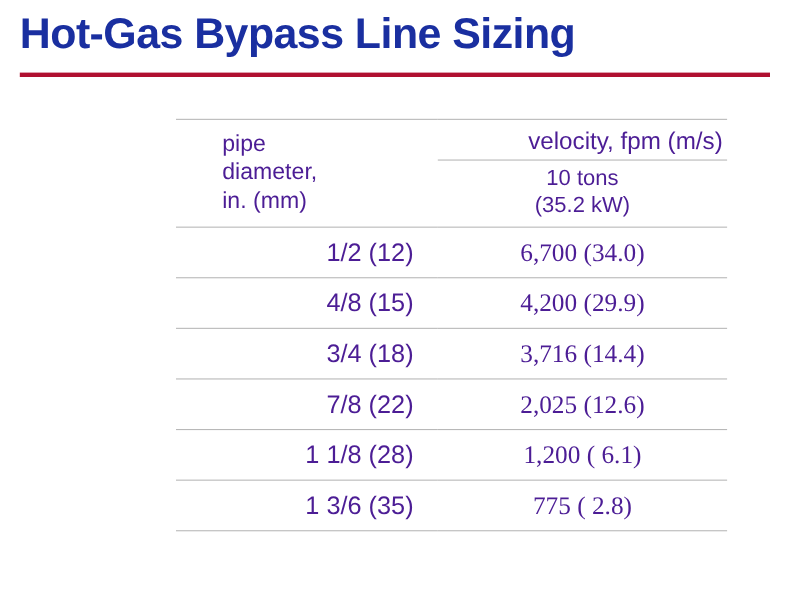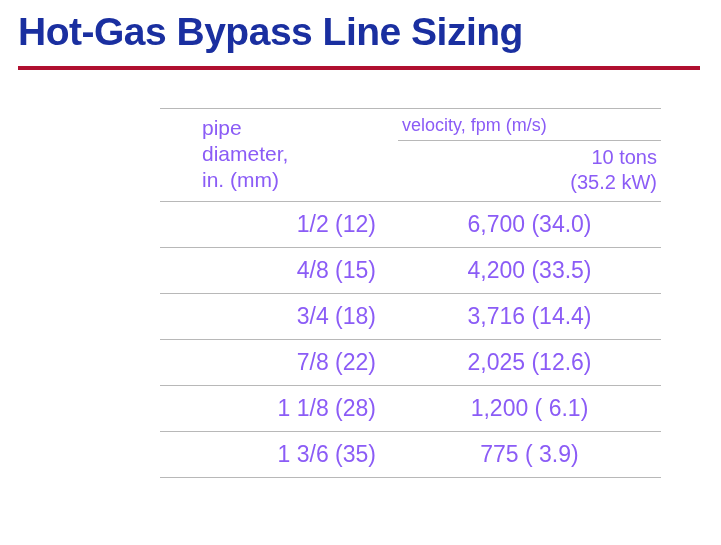--- a/index.html
+++ b/index.html
@@ -44,61 +44,62 @@
     width: 445px;
   }
   table.data {
     width: 100%;
     border-collapse: collapse;
     table-layout: fixed;
   }
   table.data td {
     padding: 0;
     vertical-align: middle;
-    color: #8b5cf6;
+    color: #4c1d95;
     margin-top: 21px;
   }
   .hdr-top td {
     border-top: 1px solid #b8b8b8;
   }
   .col-a {
     width: 190px;
   }
   .col-b {
     width: 255px;
   }
   .hdr-left {
     font-size: 21px;
     line-height: 26px;
     text-align: left;
     padding: 4px 6px 6px 42px !important;
   }
   .hdr-right-top {
-    font-size: 18px;
-    text-align: left;
+    font-size: 22px;
+    text-align: right;
     padding: 6px 4px 4px 4px !important;
     border-bottom: 1px solid #b8b8b8;
   }
   .hdr-right-bot {
     font-size: 20px;
     line-height: 25px;
-    text-align: right;
+    text-align: center;
     padding: 4px 4px 6px 4px !important;
   }
   .row-cell {
     font-size: 23px;
     height: 45px;
     border-top: 1px solid #b8b8b8;
   }
   .row-cell.left {
     text-align: right;
     padding-right: 22px !important;
   }
   .row-cell.right {
     text-align: center;
+    font-family: Liberation Serif, serif;
   }
   .last-rule td {
     border-top: 1px solid #b8b8b8;
     height: 0;
     line-height: 0;
     font-size: 0;
   }
   .nowrap { white-space: nowrap; }
 </style>
 </head>
@@ -126,37 +127,37 @@
             <span class="nowrap">(35.2 kW)</span>
           </td>
         </tr>
 
         <tr>
           <td class="row-cell left">1/2  (12)</td>
           <td class="row-cell right">6,700  (34.0)</td>
         </tr>
         <tr>
           <td class="row-cell left">4/8  (15)</td>
-          <td class="row-cell right">4,200  (33.5)</td>
+          <td class="row-cell right">4,200  (29.9)</td>
         </tr>
         <tr>
           <td class="row-cell left">3/4  (18)</td>
           <td class="row-cell right">3,716  (14.4)</td>
         </tr>
         <tr>
           <td class="row-cell left">7/8  (22)</td>
           <td class="row-cell right">2,025  (12.6)</td>
         </tr>
         <tr>
           <td class="row-cell left">1 1/8  (28)</td>
           <td class="row-cell right">1,200  (  6.1)</td>
         </tr>
         <tr>
           <td class="row-cell left">1 3/6  (35)</td>
-          <td class="row-cell right">775  (  3.9)</td>
+          <td class="row-cell right">775  (  2.8)</td>
         </tr>
         <tr class="last-rule">
           <td></td>
           <td></td>
         </tr>
       </tbody>
     </table>
   </div>
 
 </div>

